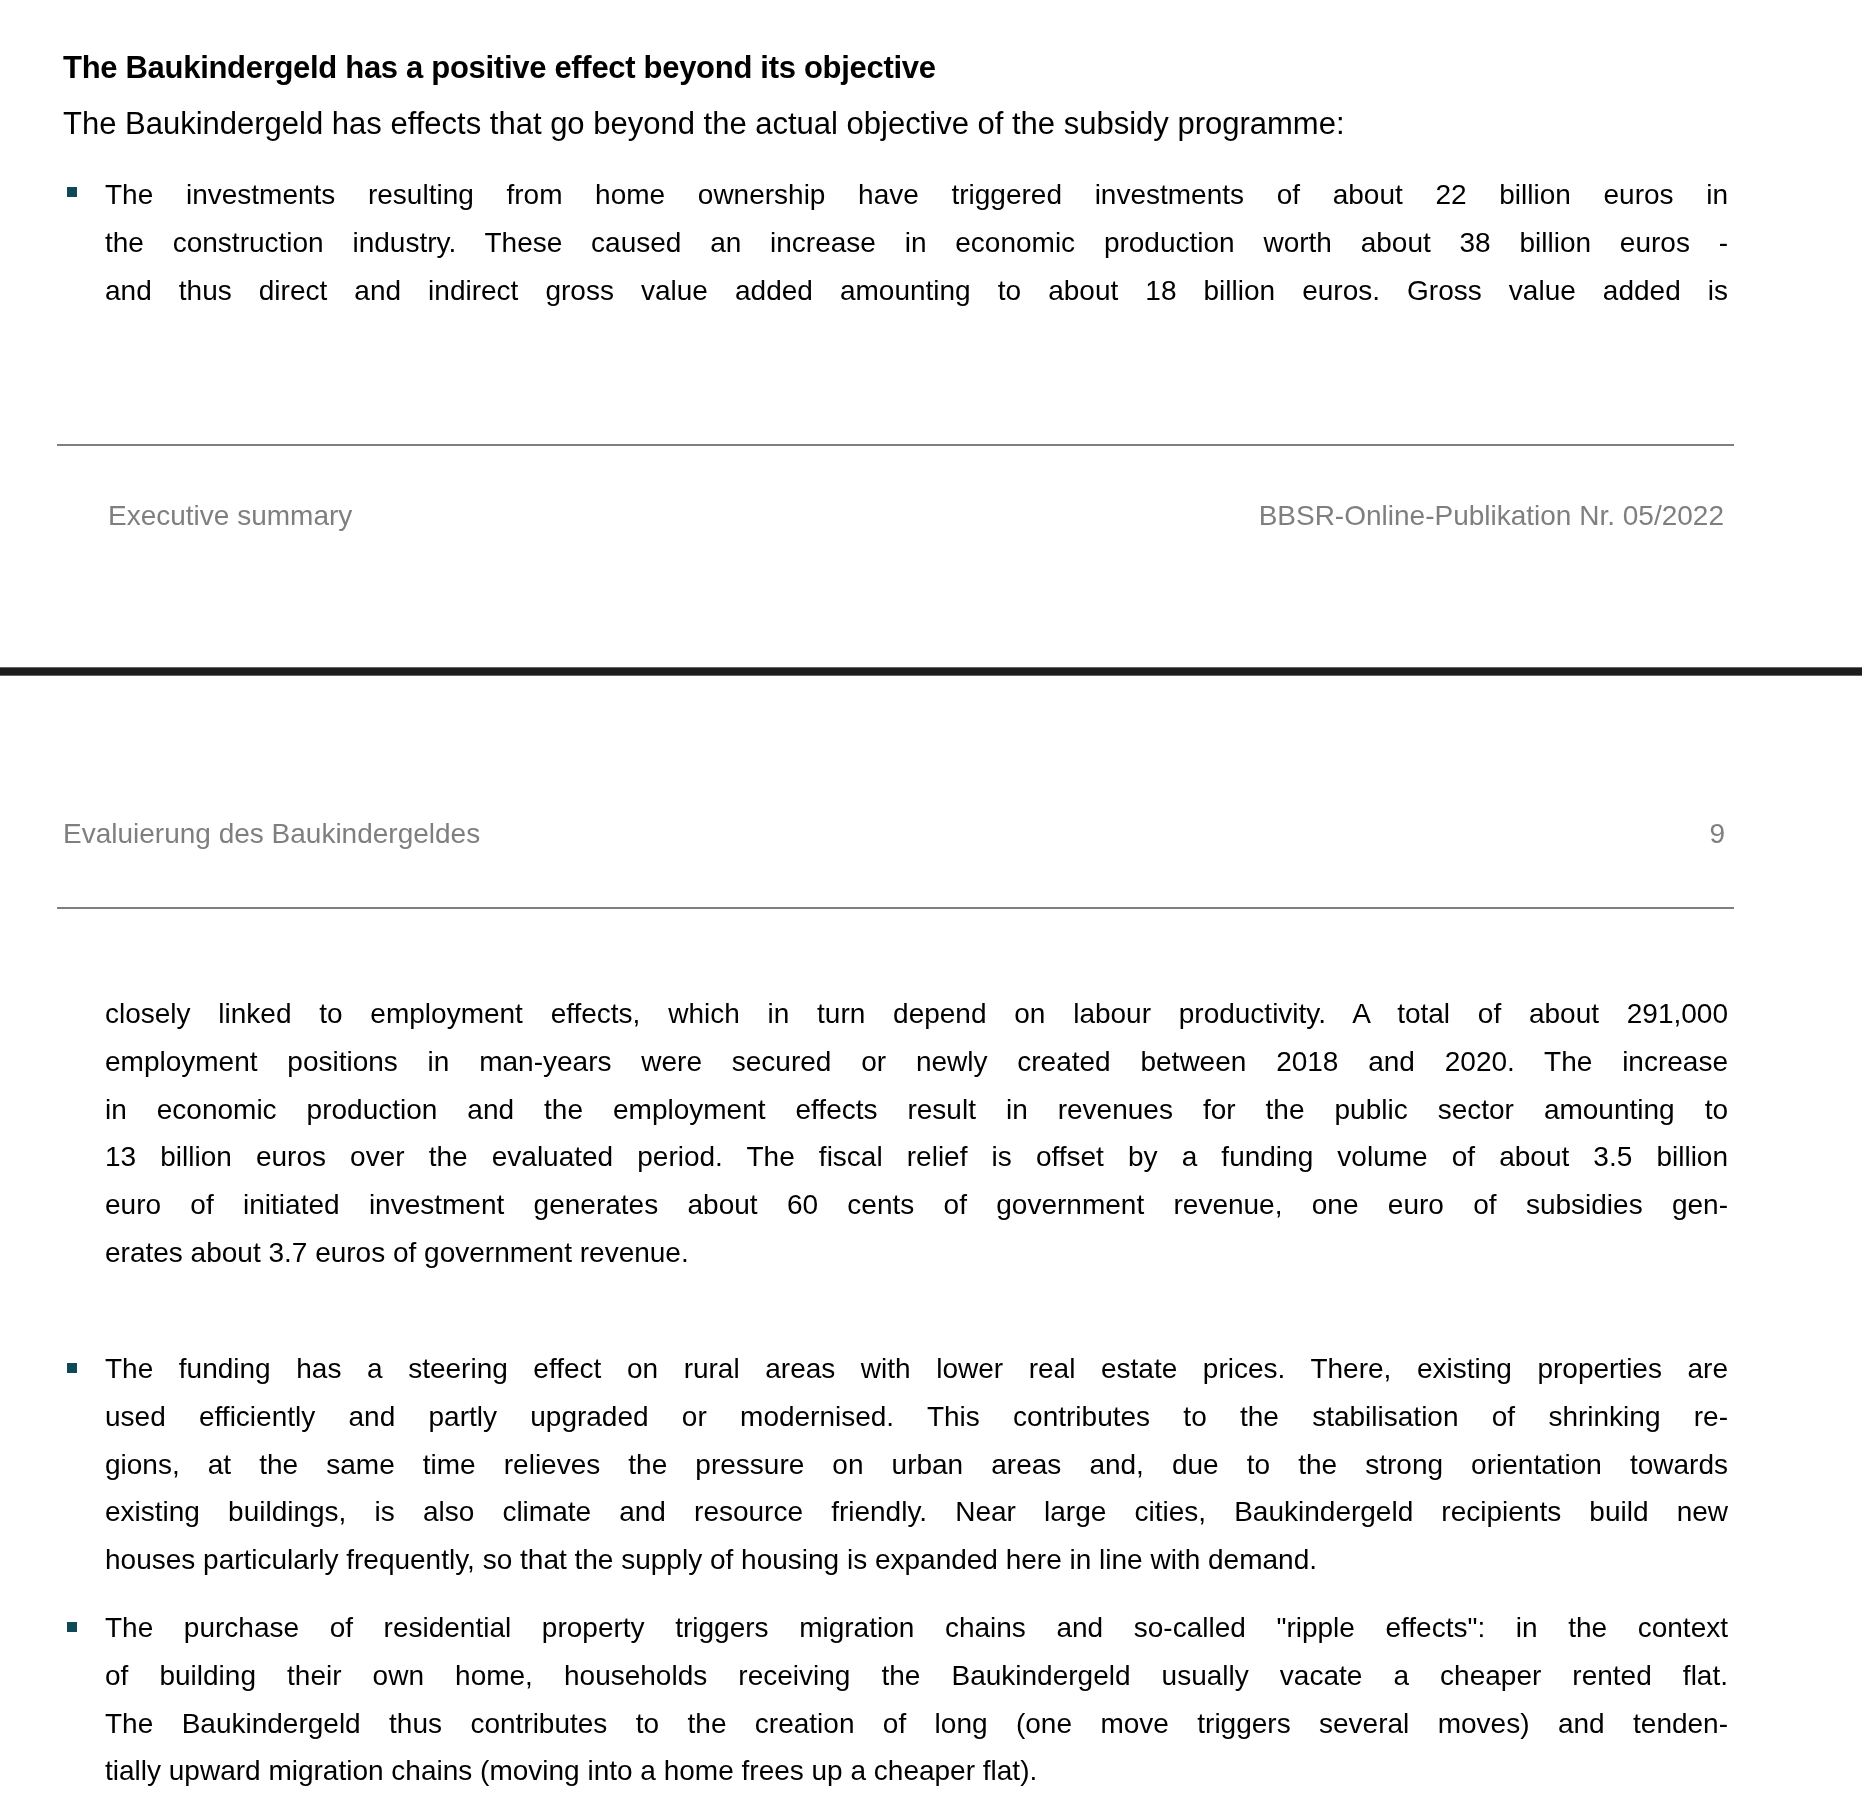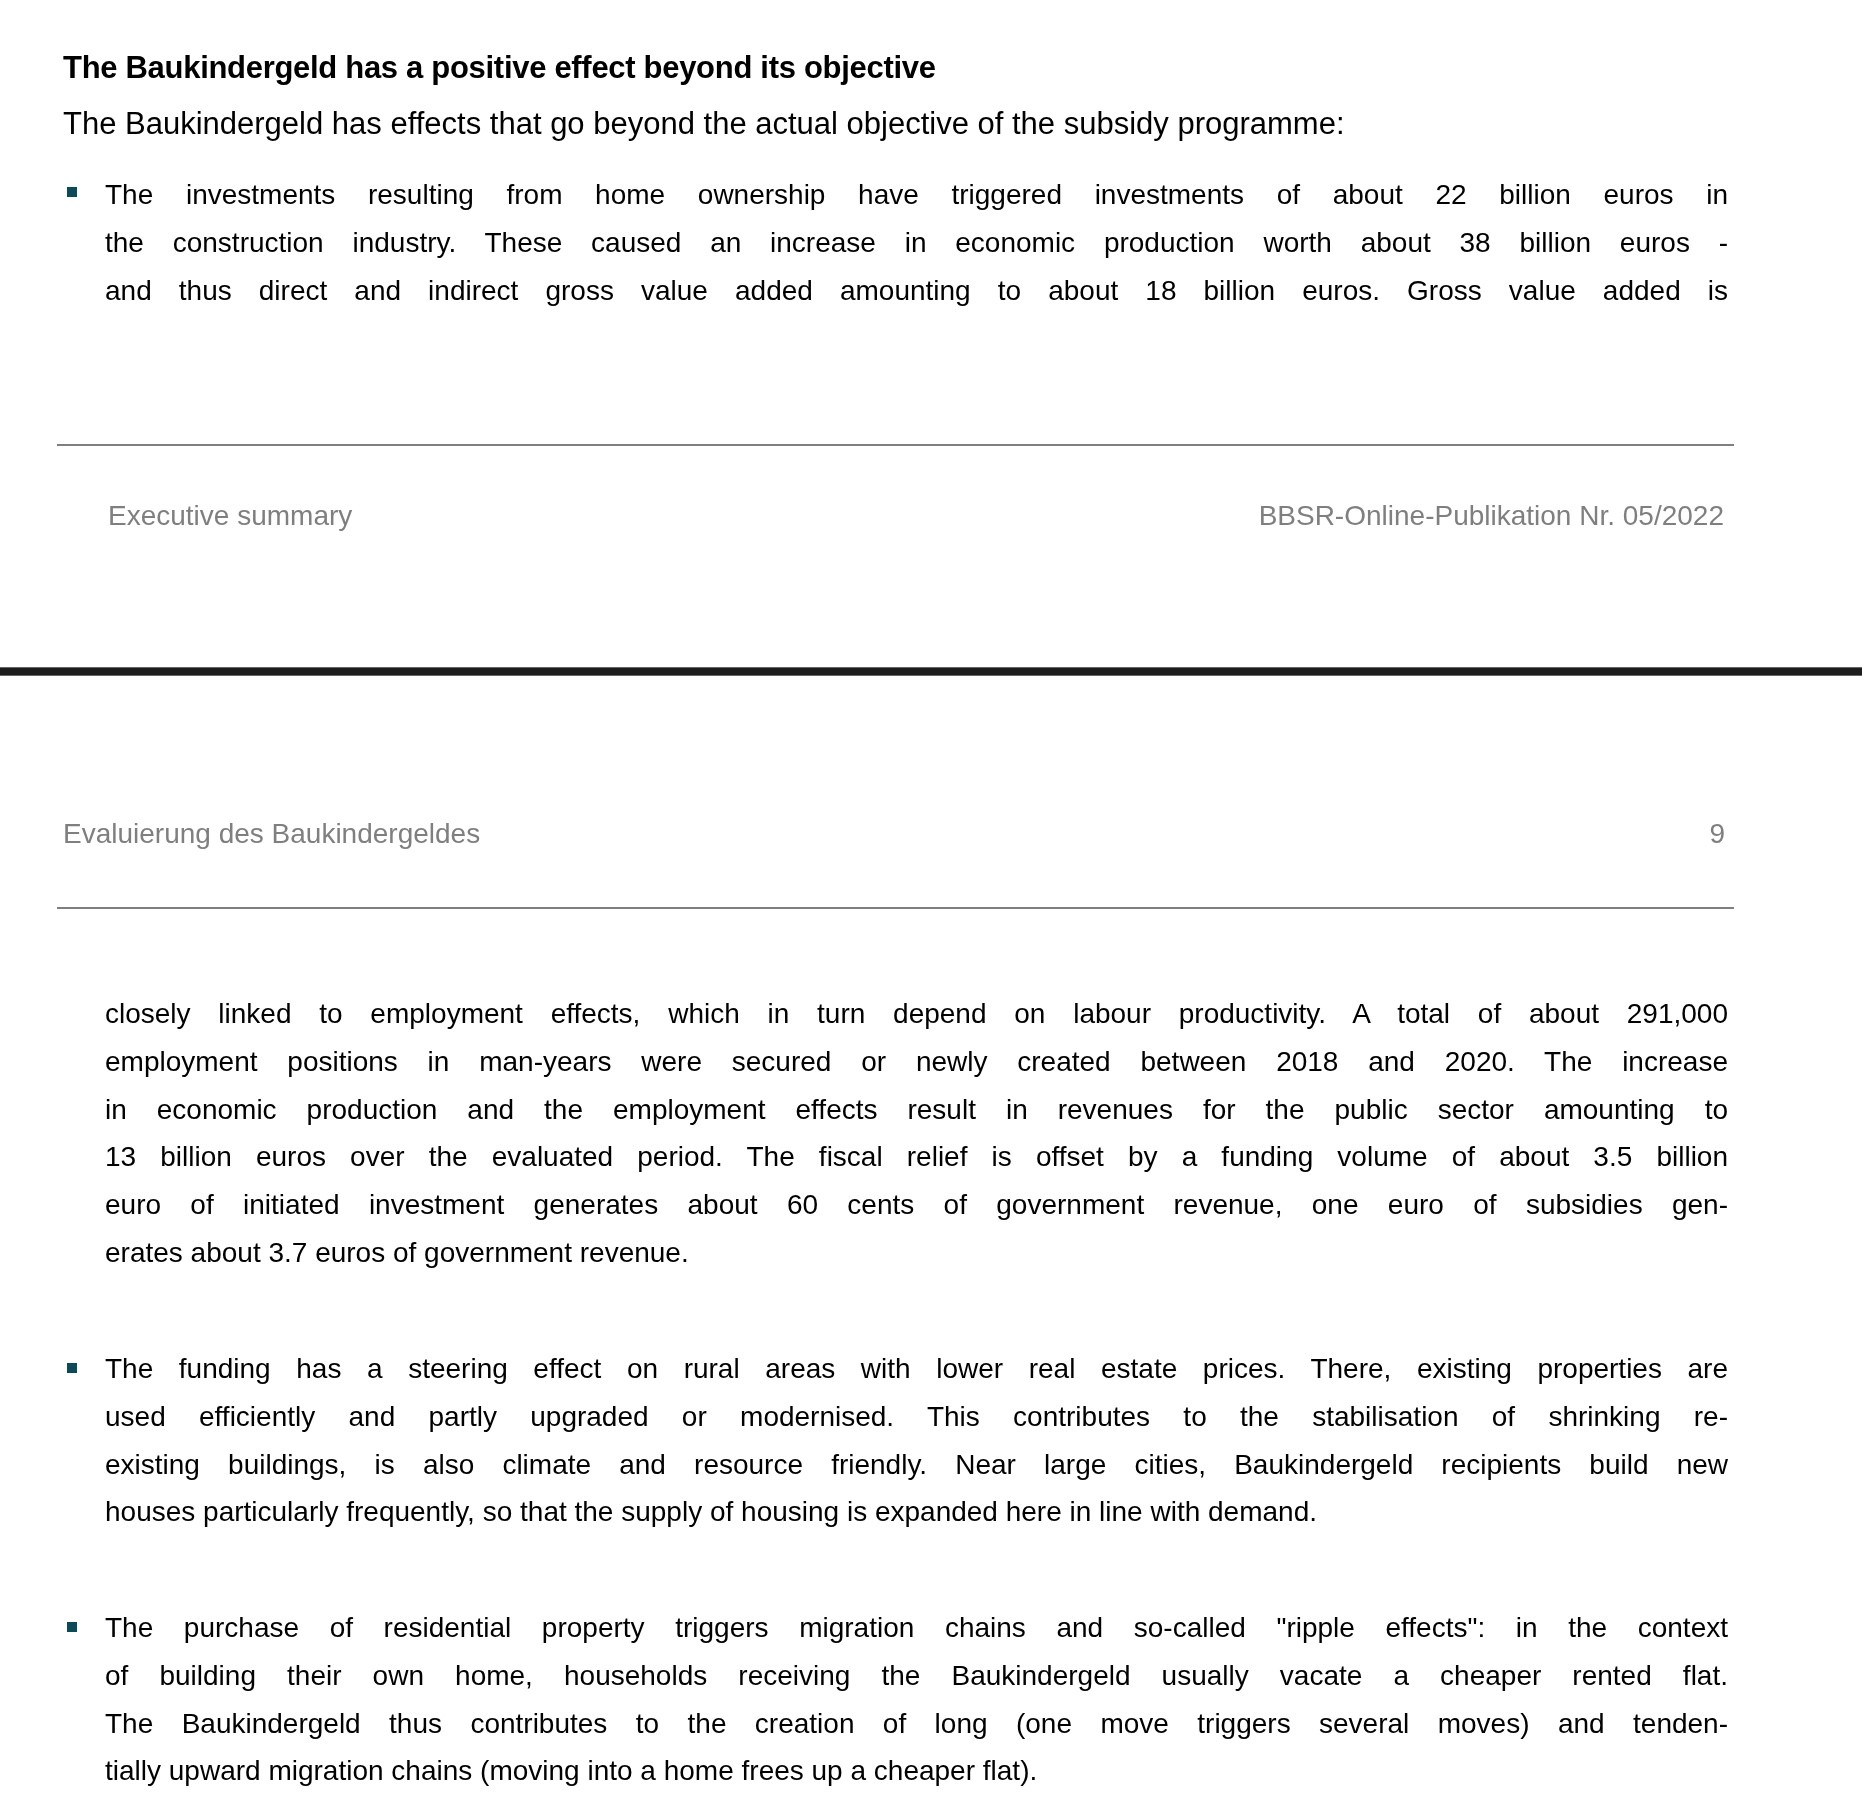--- a/index.html
+++ b/index.html
@@ -47,20 +47,21 @@
   <span class="line">in economic production and the employment effects result in revenues for the public sector amounting to</span>
   <span class="line">13 billion euros over the evaluated period. The fiscal relief is offset by a funding volume of about 3.5 billion</span>
   <span class="line">euro of initiated investment generates about 60 cents of government revenue, one euro of subsidies gen-</span>
   <span class="line last">erates about 3.7 euros of government revenue.</span>
 </div>
 
 <span class="bullet" style="top:1363px;"></span>
 <div class="para" style="top:1345px;">
   <span class="line">The funding has a steering effect on rural areas with lower real estate prices. There, existing properties are</span>
   <span class="line">used efficiently and partly upgraded or modernised. This contributes to the stabilisation of shrinking re-</span>
+  <span class="line">gions, at the same time relieves the pressure on urban areas and, due to the strong orientation towards</span>
   <span class="line">existing buildings, is also climate and resource friendly. Near large cities, Baukindergeld recipients build new</span>
   <span class="line last">houses particularly frequently, so that the supply of housing is expanded here in line with demand.</span>
 </div>
 
 <span class="bullet" style="top:1622px;"></span>
 <div class="para" style="top:1604px;">
   <span class="line">The purchase of residential property triggers migration chains and so-called "ripple effects": in the context</span>
   <span class="line">of building their own home, households receiving the Baukindergeld usually vacate a cheaper rented flat.</span>
   <span class="line">The Baukindergeld thus contributes to the creation of long (one move triggers several moves) and tenden-</span>
   <span class="line last">tially upward migration chains (moving into a home frees up a cheaper flat).</span>

